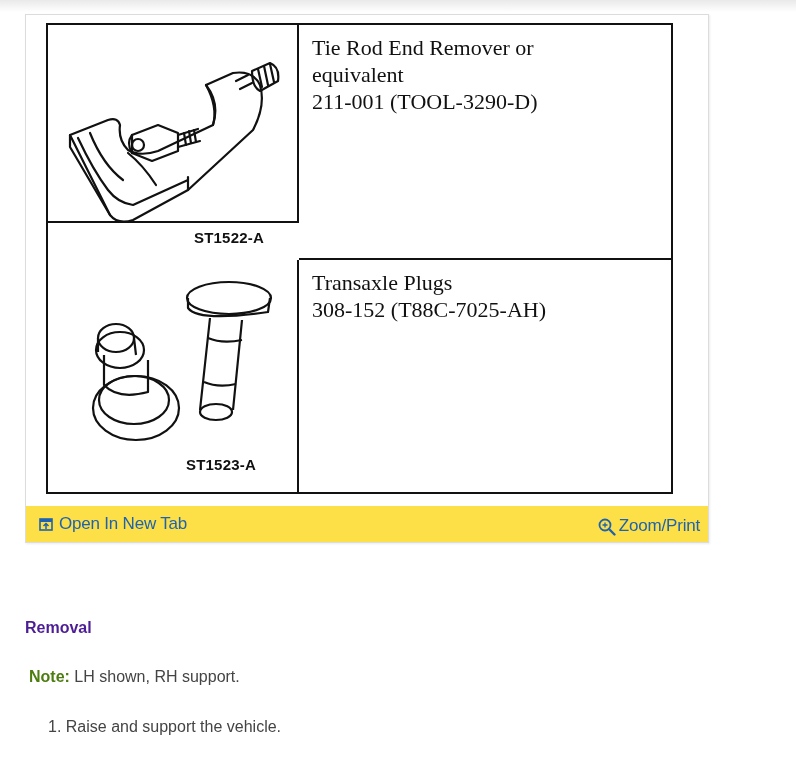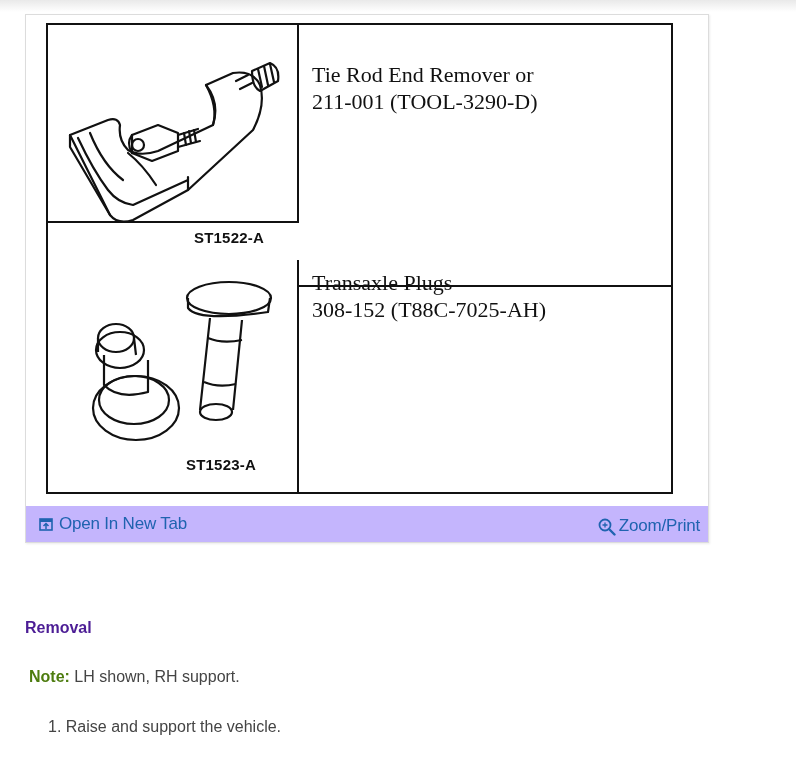--- a/index.html
+++ b/index.html
@@ -20,39 +20,39 @@
       box-shadow: 1px 1px 2px rgba(0,0,0,0.08);
     }
     .figure-image {
       position: absolute; left: 20px; top: 8px; width: 627px; height: 471px;
       border: 2px solid #111;
       box-sizing: border-box;
       background: #fff;
     }
     .cell { position: absolute; box-sizing: border-box; }
     .cell.left1 { left: 0; top: 0; width: 251px; height: 198px; border-right: 2px solid #111; border-bottom: 2px solid #111; }
-    .cell.right1 { left: 251px; top: 0; width: 372px; height: 235px; border-bottom: 2px solid #111; margin-top: 27px; }
+    .cell.right1 { left: 251px; top: 0; width: 372px; height: 235px; border-bottom: 2px solid #111; }
     .cell.left2 { left: 0; top: 235px; width: 251px; height: 232px; border-right: 2px solid #111; }
     .cell.right2 { left: 251px; top: 235px; width: 372px; height: 207px; }
     .tool-text {
       font-family: "Liberation Serif", serif;
       font-size: 22px; line-height: 27px; color: #111;
       padding: 9px 0 0 13px;
     }
     .tool-text div { white-space: nowrap; }
     .fig-label {
       position: absolute; font-family: "Liberation Sans", sans-serif;
       font-weight: bold; font-size: 15px; color: #111; letter-spacing: 0.2px;
     }
     .cell.left1 .fig-label { left: 146px; top: 204px; }
     .cell.left2 .fig-label { left: 138px; top: 196px; }
     .cell svg { position: absolute; }
     .figure-footer {
       position: absolute; left: 0; top: 491px; width: 682px; height: 36px;
-      background: #c4b5fd;
+      background: #fde047;
     }
     .footer-link {
       position: absolute; top: 8px; display: flex; align-items: center;
       color: #1f63b0; font-size: 17px; text-decoration: none; cursor: pointer;
       letter-spacing: -0.2px;
     }
     .footer-link.open { left: 13px; }
     .footer-link.zoom { right: 8px; top: 5px; align-items: flex-end; }
     .footer-link svg { margin-right: 6px; }
     .section-title {
@@ -98,20 +98,21 @@
           <path d="M204 46 L222 38 Q232 42 230 56 L212 66 Q204 62 204 46 Z"></path>
           <path d="M210 44 L214 62 M216 41 L220 60 M222 39 L226 57"></path>
         </g>
       </svg>
       <span class="fig-label">ST1522-A</span>
     </div>
 
     <div class="cell right1">
       <div class="tool-text">
         <div>Tie Rod End Remover or</div>
+        <div>equivalent</div>
         <div>211-001 (TOOL-3290-D)</div>
       </div>
     </div>
 
     <div class="cell left2">
       <svg width="251" height="190" viewBox="0 0 251 190" style="left:0;top:0">
         <g fill="none" stroke="#111" stroke-width="2.2" stroke-linejoin="round">
 
           <ellipse cx="88" cy="148" rx="43" ry="32"></ellipse>
           <ellipse cx="86" cy="140" rx="35" ry="24"></ellipse>

